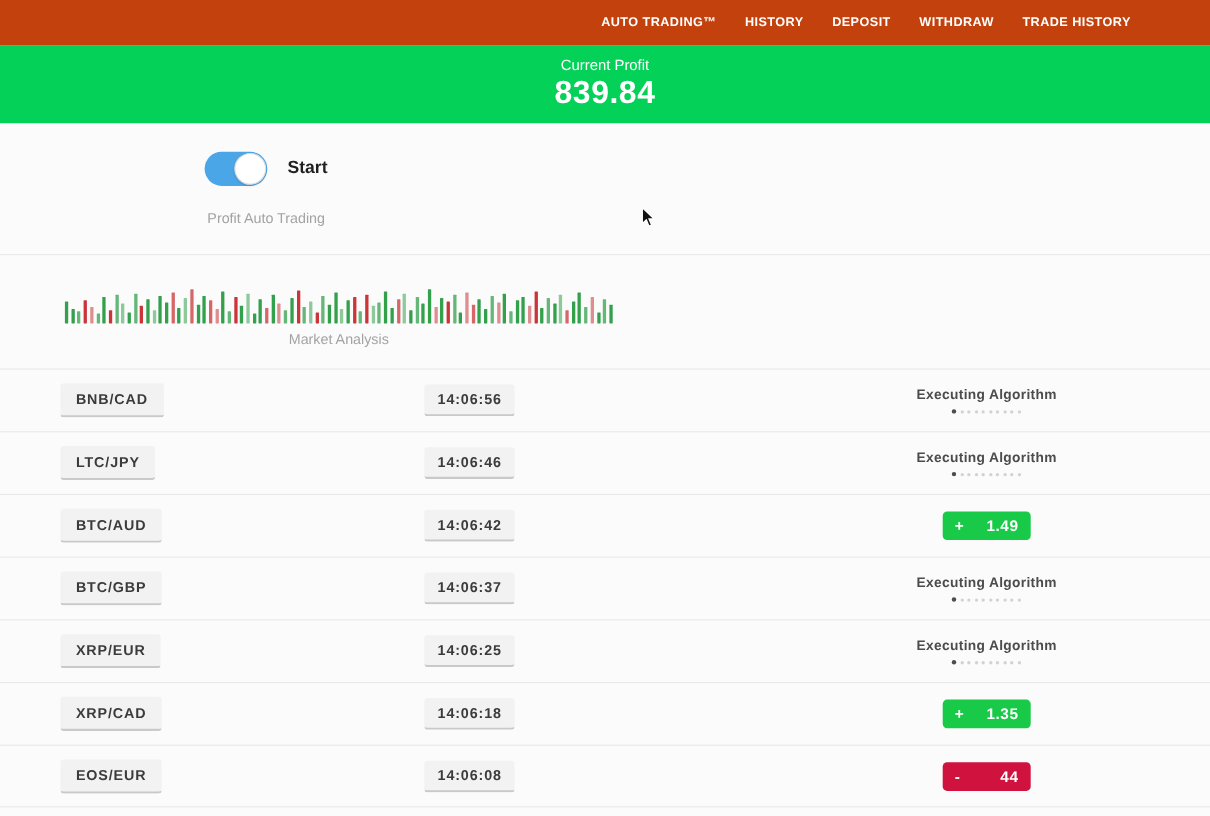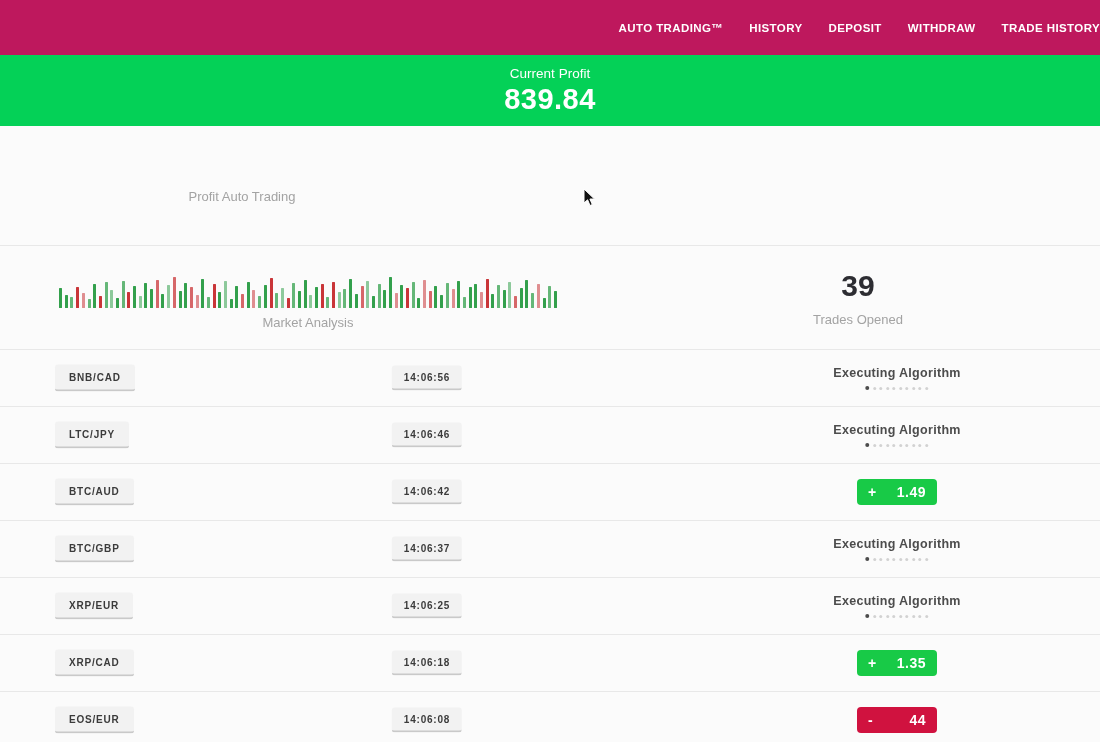--- a/index.html
+++ b/index.html
@@ -5,23 +5,23 @@
   * { margin:0; padding:0; box-sizing:border-box; }
   html,body { width:1100px; height:742px; overflow:hidden; }
   body {
     font-family:"Liberation Sans", sans-serif;
     background:#fbfbfb;
     position:relative;
   }
 
   
   .nav {
-    height:55px; background:#be185d;
+    height:41px; background:#c2410c;
     display:flex; align-items:center; justify-content:flex-end;
-    gap:26px;
+    padding-right:72px; gap:26px;
   }
   .nav-item {
     color:#fff; font-size:11.5px; font-weight:700;
     letter-spacing:.4px; cursor:pointer; white-space:nowrap;
   }
 
   
   .banner {
     height:71px; background:#04d157;
     display:flex; flex-direction:column; align-items:center; justify-content:center;
@@ -64,21 +64,21 @@
 
   
   .rows { }
   .trade-row {
     height:57px; position:relative; border-top:1px solid #e8e8e8;
   }
   .trade-row:last-child { border-bottom:1px solid #e8e8e8;padding-left:36px; }
   .chip {
     position:absolute; top:50%; transform:translateY(-50%);
     background:#f2f2f2; border-radius:3px; border-bottom:2px solid #c9c9c9;
-    font-size:10px; font-weight:700; color:#3b3b3b; letter-spacing:.8px;
+    font-size:13px; font-weight:700; color:#3b3b3b; letter-spacing:.8px;
     white-space:nowrap;
   }
   .pair-chip { left:55px; padding:7px 14px; }
   .time-chip { left:427px; transform:translate(-50%,-50%); padding:6px 12px; }
   .status-cell {
     position:absolute; left:897px; top:50%; transform:translate(-50%,-50%);
     display:flex; flex-direction:column; align-items:center;
   }
   .executing-label {
     font-size:12.5px; font-weight:700; color:#4c4c4c; letter-spacing:.3px; white-space:nowrap;
@@ -108,20 +108,26 @@
     <div class="nav-item">TRADE HISTORY</div>
   </div>
 
 <div class="banner">
   <div class="banner-label">Current Profit</div>
   <div class="banner-value">839.84</div>
 </div>
 
 <div class="summary-top">
   <div class="col-right">
+    <div class="toggle-row">
+      <div class="toggle">
+        <div class="toggle-knob"></div>
+      </div>
+      <div class="toggle-label">Start</div>
+    </div>
     <div class="muted-label" style="margin-top:22px;">Profit Auto Trading</div>
   </div>
 </div>
 
 <div class="summary-bottom">
   <div class="col-left">
     <div class="mini-chart" id="chart">
         <div class="bar g" style="height: 20px;"></div>
         <div class="bar g" style="height: 13px;"></div>
         <div class="bar g" style="height: 11px;"></div>
@@ -206,24 +212,20 @@
         <div class="bar g" style="height: 20px;"></div>
         <div class="bar g" style="height: 28px;"></div>
         <div class="bar g" style="height: 15px;"></div>
         <div class="bar r" style="height: 24px;"></div>
         <div class="bar g" style="height: 10px;"></div>
         <div class="bar g" style="height: 22px;"></div>
         <div class="bar g" style="height: 17px;"></div>
       </div>
     <div class="muted-label" style="margin-top:7px;text-align:center;">Market Analysis</div>
   </div>
-  <div class="col-right">
-    <div class="trades-count">39</div>
-    <div class="muted-label">Trades Opened</div>
-  </div>
 </div>
 
 <div class="rows" id="rows">
     <div class="trade-row">
     <div class="chip pair-chip">BNB/CAD</div>
     <div class="chip time-chip">14:06:56</div>
     <div class="status-cell">
         <div class="executing-label">Executing Algorithm</div>
         <div class="dots">
           <div class="dot active"></div>

